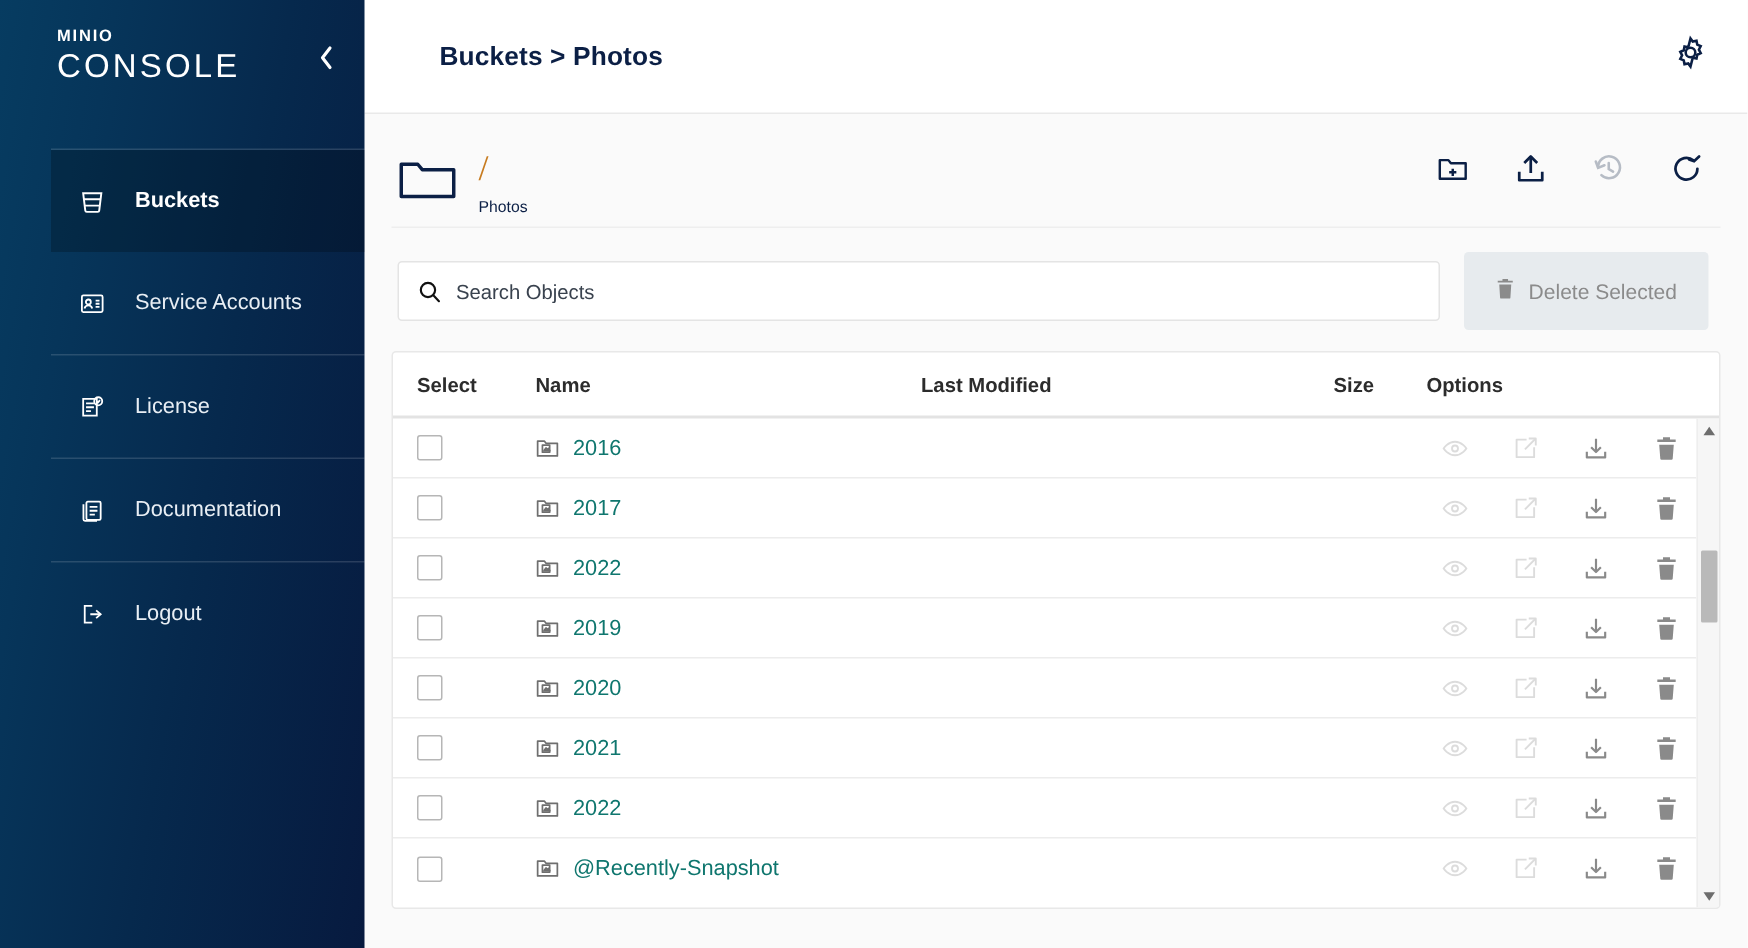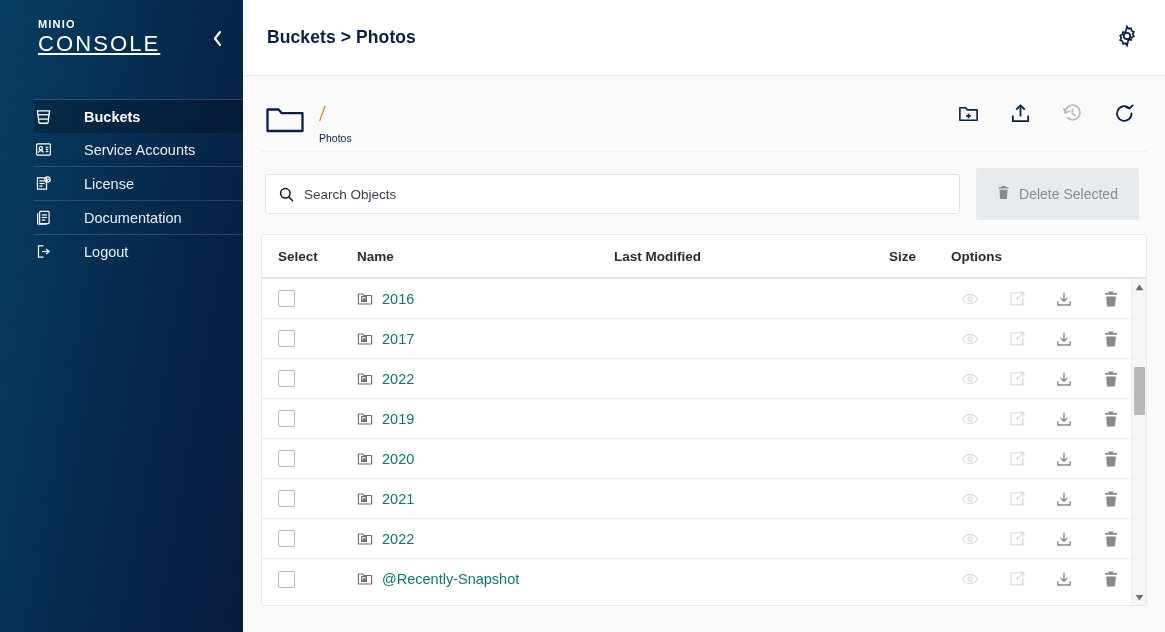--- a/index.html
+++ b/index.html
@@ -21,52 +21,52 @@
   .brand-wrap {
     padding: 18px 0 0 38px;
     position: relative;
   }
   .brand-minio {
     font-size: 11px; font-weight: bold; letter-spacing: 1.2px;
     color: #ffffff; line-height: 13px;
   }
   .brand-console {
     font-size: 22px; letter-spacing: 2.1px; color: #ffffff;
-    line-height: 26px; font-weight: 400; text-decoration: underline;
+    line-height: 26px; font-weight: 400;
   }
   .collapse-btn {
     position: absolute; right: 18px; top: 28px;
     width: 16px; height: 20px; cursor: pointer;
     display: flex; align-items: center; justify-content: center;
   }
   .collapse-btn svg { display: block; }
 
   .nav { margin-top: 42px; padding: 0 0 0 34px; }
   .nav-sep { height: 1px; background: rgba(255,255,255,0.14); margin: 0; }
   .nav-item {
-    display: flex; align-items: center; height: 33px;
-    cursor: pointer; position: relative; gap: 12px;
+    display: flex; align-items: center; height: 68px;
+    padding-left: 18px; cursor: pointer; position: relative;
   }
   .nav-item.active { background: rgba(0,0,0,0.22); }
   .nav-ico {
     width: 26px; flex: 0 0 26px; display: flex; align-items: center;
     color: #ffffff;
   }
   .nav-ico svg { display: block; }
   .nav-label {
     font-size: 14.5px; color: #e8eef4; margin-left: 12px; white-space: nowrap;
   }
   .nav-item.active .nav-label { color: #fff; font-weight: bold; }
 
   
   #main { flex: 1 1 auto; height: 632px; display: flex; flex-direction: column; background: #fafafa; }
 
   .topbar {
     height: 76px; background: #ffffff; border-bottom: 1px solid #e9e9e9;
-    display: flex; align-items: center; padding: 0 22px 0 24px; flex: 0 0 76px;
+    display: flex; align-items: center; padding: 0 22px 0 50px; flex: 0 0 76px;
   }
   .crumb { font-size: 17.5px; font-weight: bold; color: #0b1f45; letter-spacing: .1px; }
   .topbar-spacer { flex: 1 1 auto; }
   .gear-btn { width: 32px; height: 32px; display: flex; align-items: center; justify-content: center; cursor: pointer; color: #0b1f45; }
 
   .content { flex: 1 1 auto; padding: 0 18px 0 18px; background: #fafafa; overflow: hidden; }
 
   
   .folder-bar {
     display: flex; align-items: flex-start; padding: 26px 8px 0 4px;

